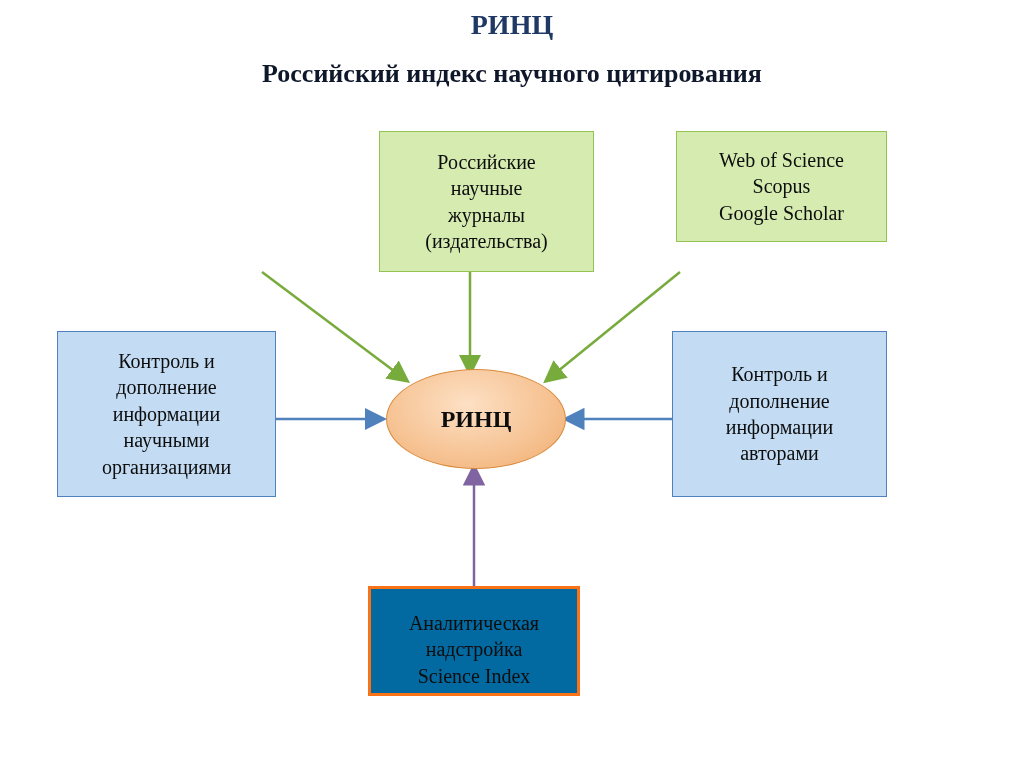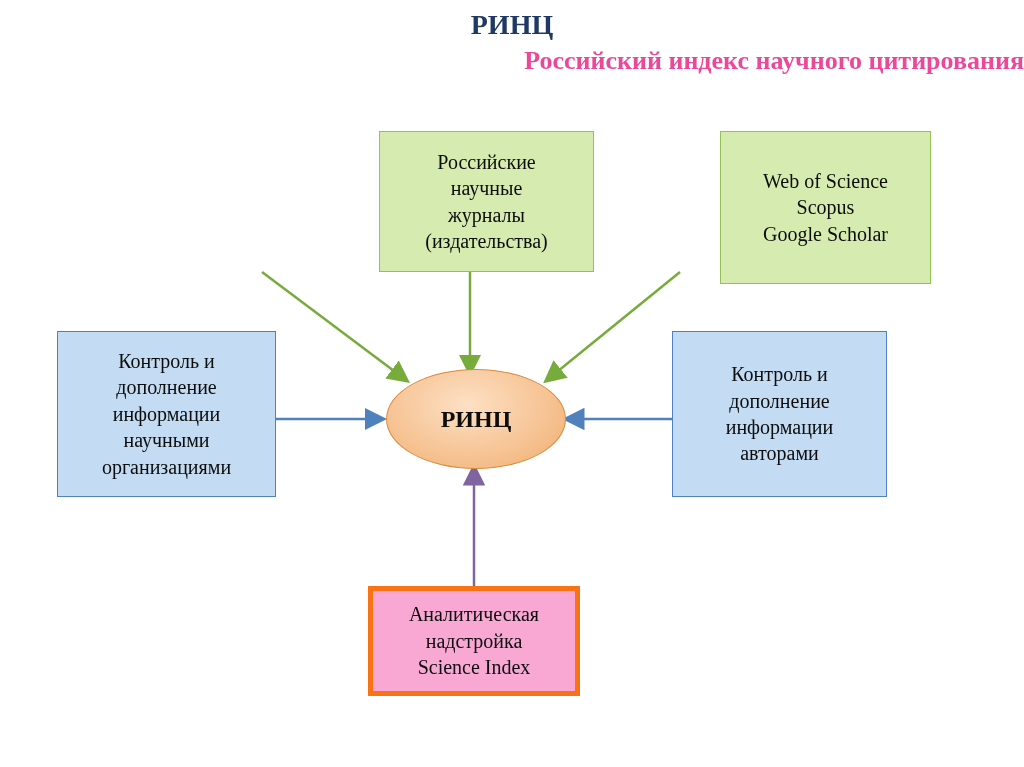--- a/index.html
+++ b/index.html
@@ -30,24 +30,23 @@
     font-family: "Liberation Serif", serif;
     font-weight: bold;
     font-size: 28px;
     color: #1f3864;
     line-height: 1.18;
   }
   .title-sub {
     font-family: "Liberation Serif", serif;
     font-weight: bold;
     font-size: 26px;
-    color: #ec4899;
+    color: #0f172a;
     line-height: 1.2;
-    margin-top: 4px;
-    text-align: right;
+    margin-top: 17px;
   }
   .node {
     position: absolute;
     box-sizing: border-box;
     display: flex;
     align-items: center;
     justify-content: center;
     text-align: center;
     font-family: "Liberation Serif", serif;
     font-size: 20px;
@@ -57,22 +56,23 @@
   }
   .node-green {
     background: #d5ebb0;
     border: 1px solid #92c353;
   }
   .node-blue {
     background: #c3dcf3;
     border: 1px solid #4f81bd;
   }
   .node-purple {
-    background: #f9a8d4;
-    border: 5px solid #f97316;
+    background: #0369a1;
+    border: 3px solid #f97316;
+    align-items: flex-end;
   }
   .node-center {
     position: absolute;
     box-sizing: border-box;
     background: #f7c89a;
     background: radial-gradient(ellipse at 45% 35%, #fde0c4 0%, #f6c292 60%, #eeab6c 100%);
     border: 1px solid #d98a3c;
     border-radius: 50%;
     display: flex;
     align-items: center;
@@ -132,21 +132,21 @@
   </svg>
 
 
   <div class="node node-green" style="left:363px; top:131px; width:215px; height:141px;margin-left:16px;">
     <span>Российские
 научные
 журналы
 (издательства)</span>
   </div>
 
-  <div class="node node-green" style="left:676px; top:131px; width:211px; height:153px;margin-left:44px;">
+  <div class="node node-green" style="left:676px; top:131px; width:211px; height:111px;">
     <span>Web of Science
 Scopus
 Google Scholar</span>
   </div>
 
   <div class="node node-blue" style="left:57px; top:331px; width:219px; height:166px;">
     <span>Контроль и
 дополнение
 информации
 научными

